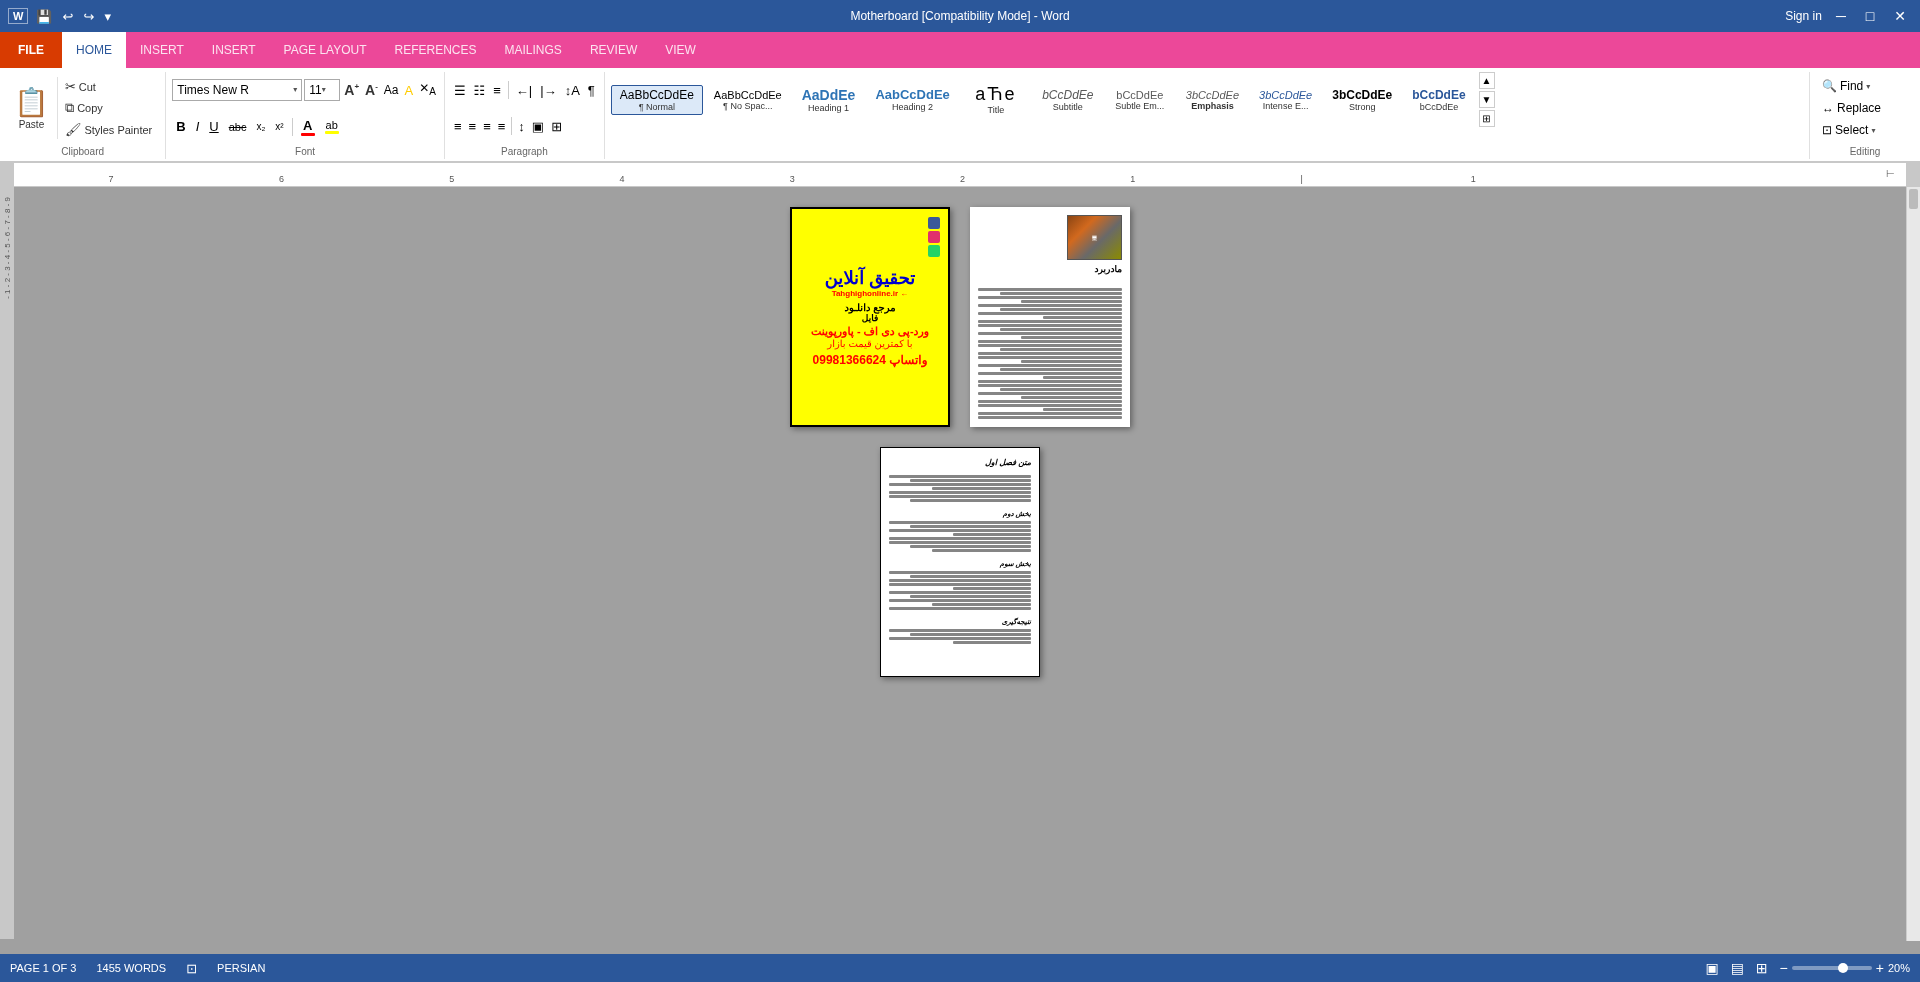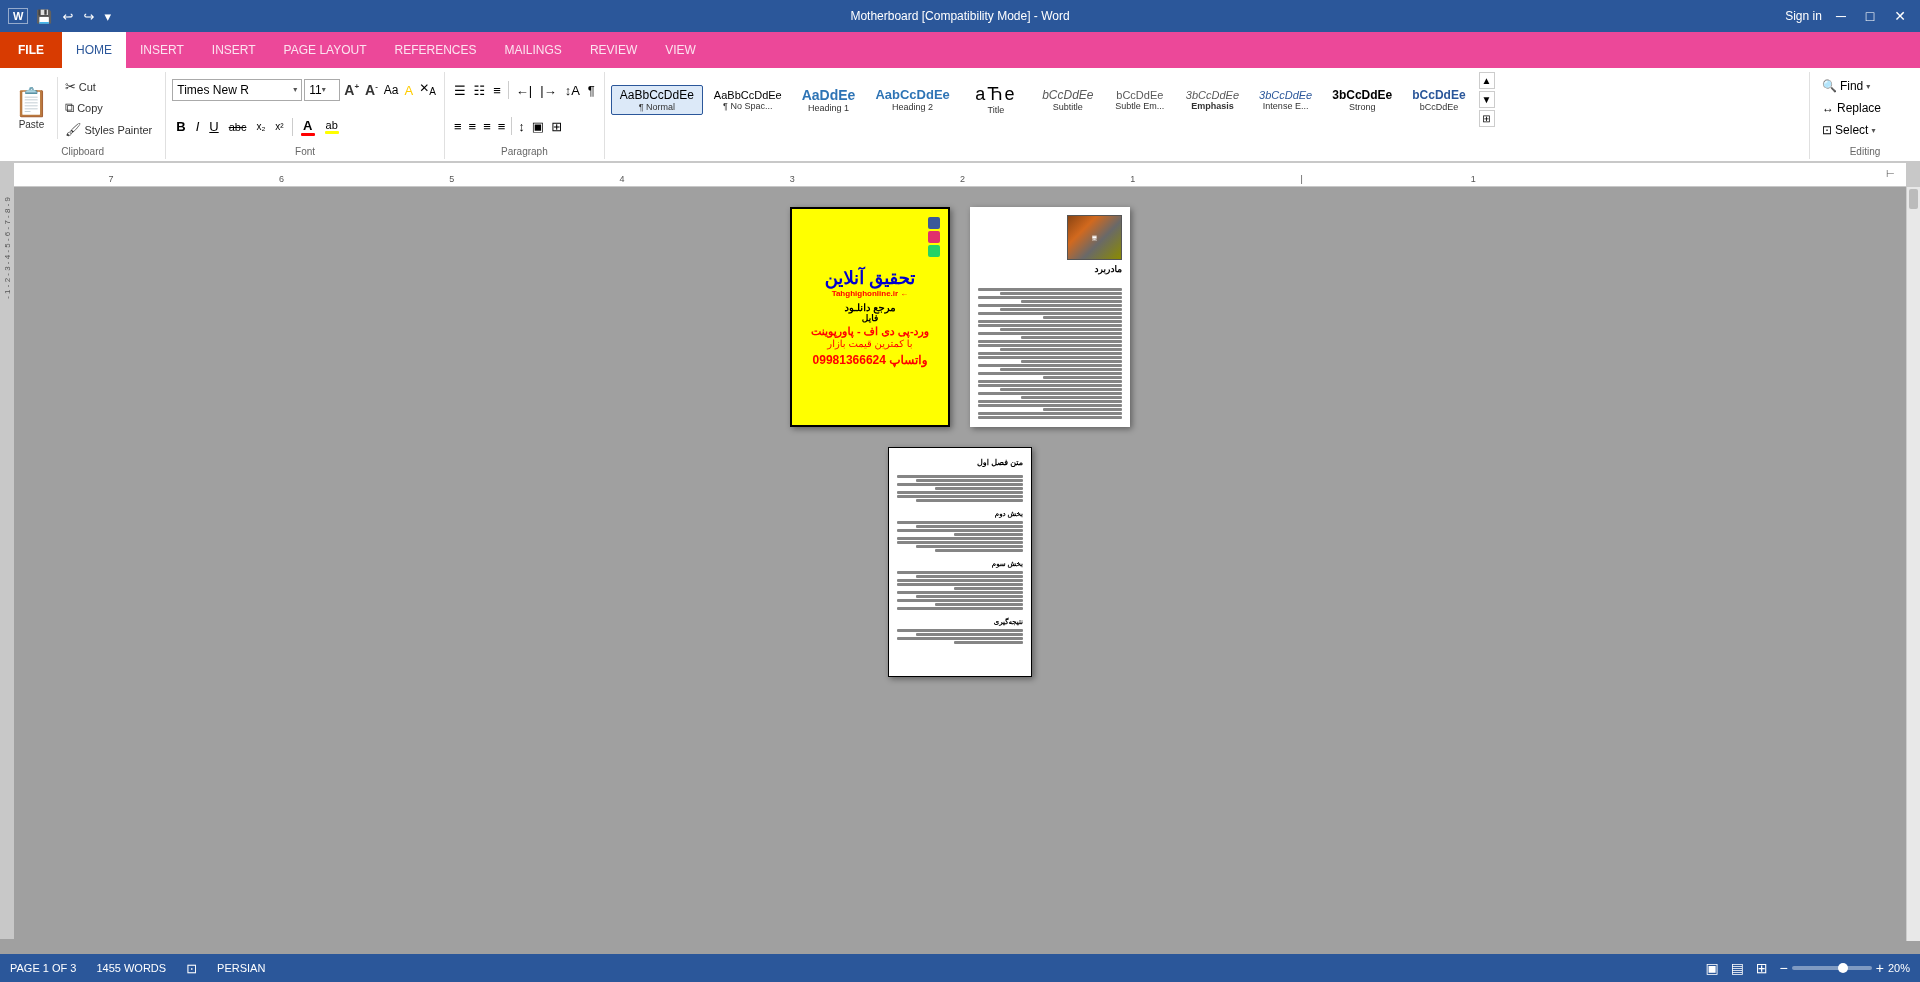--- a/index.html
+++ b/index.html
@@ -202,22 +202,23 @@
     }
     .page-1 {
       width: 160px;
       height: 220px;
     }
     .page-2 {
       width: 160px;
       height: 220px;
     }
     .page-3 {
-      width: 144px;
+      width: 160px;
       height: 230px;
+      font-style: italic;
     }
 
     
     .page1-content {
       background: #ffff00;
       width: 100%;
       height: 100%;
       display: flex;
       flex-direction: column;
       align-items: center;

